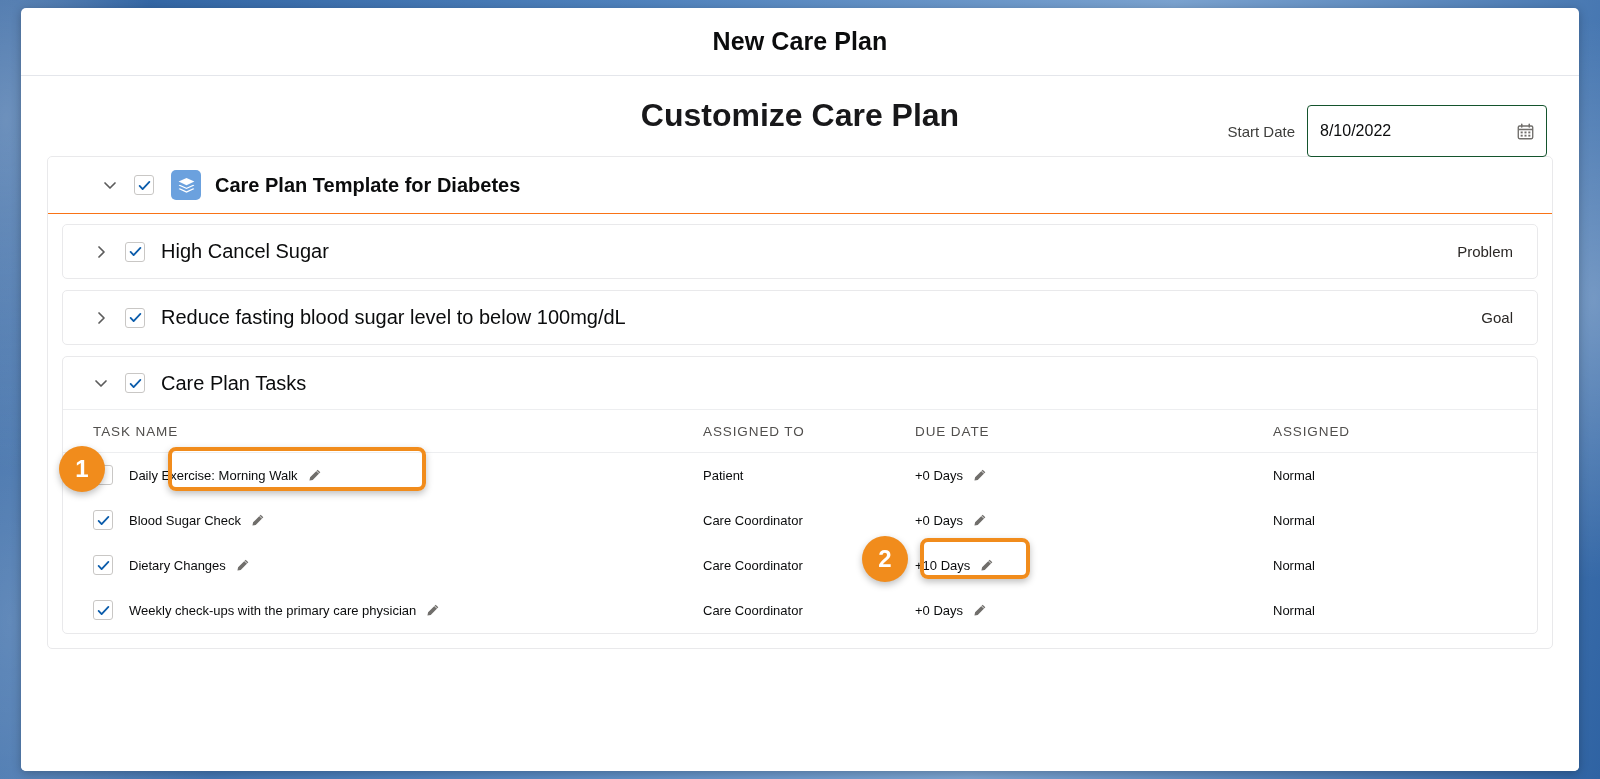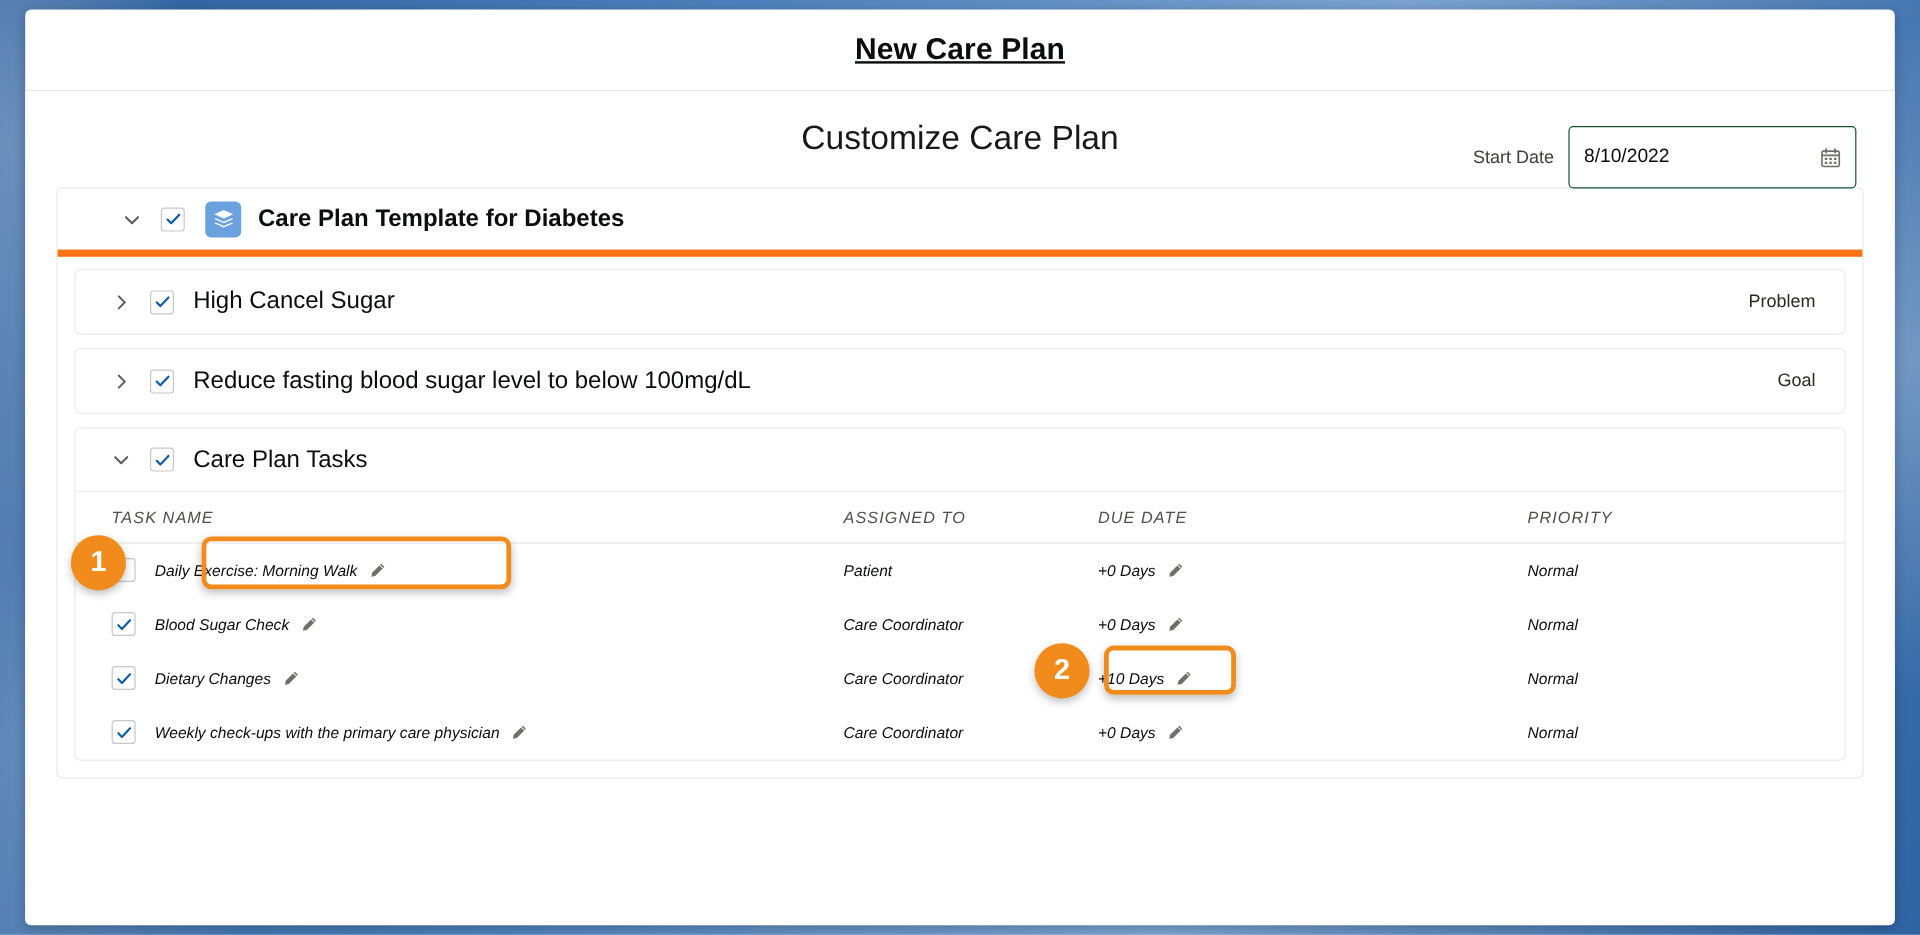--- a/index.html
+++ b/index.html
@@ -42,43 +42,42 @@
     border-bottom: 1px solid #e4e6eb;
     display: flex;
     align-items: center;
     justify-content: center;
   }
   .modal-title {
     font-size: 25px;
     font-weight: bold;
     color: #0b0c0d;
     letter-spacing: 0.1px;
-    text-decoration: underline;
   }
 
   
   .modal-body {
     flex: 1 1 auto;
     padding: 0 26px;
     background: #fff;
     overflow: hidden;
     position: relative;
   }
 
   .subheader {
     position: relative;
     height: 78px;
     display: flex;
     align-items: center;
     justify-content: center;
   }
   .subheader-title {
-    font-size: 28px;
+    font-size: 32px;
     color: #18181a;
-    font-weight: normal;
+    font-weight: bold;
   }
   .date-wrap {
     position: absolute;
     right: 6px;
     top: 29px;
     display: flex;
     align-items: center;
     gap: 12px;
   }
   .date-label {
@@ -110,21 +109,21 @@
     border-radius: 5px;
     background: #fff;
     margin-top: 2px;
   }
 
   .tpl-row {
     height: 57px;
     display: flex;
     align-items: center;
     padding-left: 54px;
-    border-bottom: 6px solid #f97316;
+    border-bottom: 1px solid #f97316;
   }
   .tpl-title {
     font-size: 20px;
     font-weight: bold;
     color: #0b0c0d;
     margin-left: 14px;
   }
 
   .tree-inner { padding: 10px 14px 14px 14px; }
 
@@ -184,21 +183,20 @@
     margin-left: 17px;
     display: flex; align-items: center; justify-content: center;
   }
   .tpl-icon svg { width: 19px; height: 19px; display:block; }
 
   
   table.tasks {
     width: 100%;
     border-collapse: collapse;
     table-layout: fixed;
-    font-style: italic;
   }
   table.tasks th {
     text-align: left;
     font-size: 13.5px;
     font-weight: normal;
     letter-spacing: 0.9px;
     color: #514f4d;
     padding: 14px 0 13px 0;
     border-bottom: 1px solid #edeef0;
   }
@@ -392,21 +390,21 @@
             </span>
             <span class="node-label">Care Plan Tasks</span>
           </div>
 
           <table class="tasks">
             <thead>
               <tr>
                 <th class="col-name">TASK NAME</th>
                 <th class="col-assn">ASSIGNED TO</th>
                 <th class="col-due">DUE DATE</th>
-                <th class="col-prio">PRIORITY</th>
+                <th class="col-prio">ASSIGNED</th>
               </tr>
             </thead>
             <tbody>
               <tr>
                 <td class="col-name" style="padding-left:0 !important;">
                   <div class="task-name-cell">
                     <span class="cbx unchecked" style="margin-left:0;">
                       
                     </span>
                     <span class="task-name-text">Daily Exercise: Morning Walk</span>

